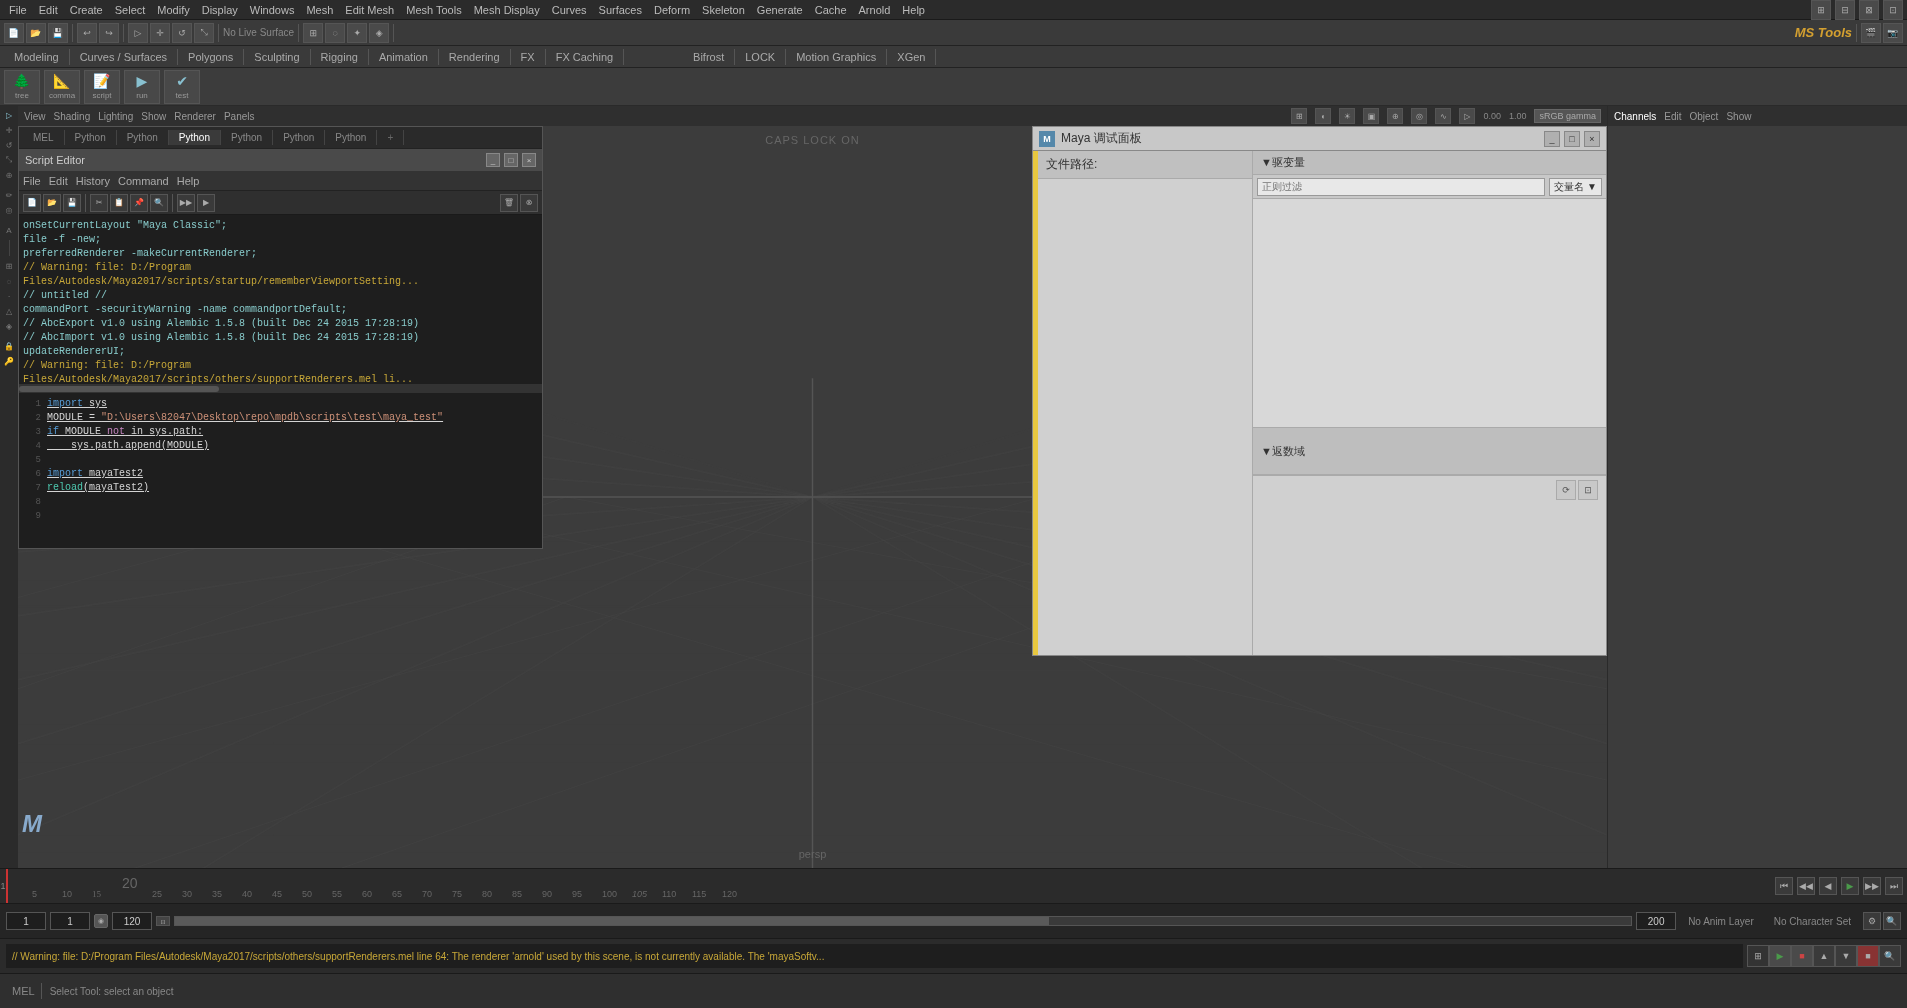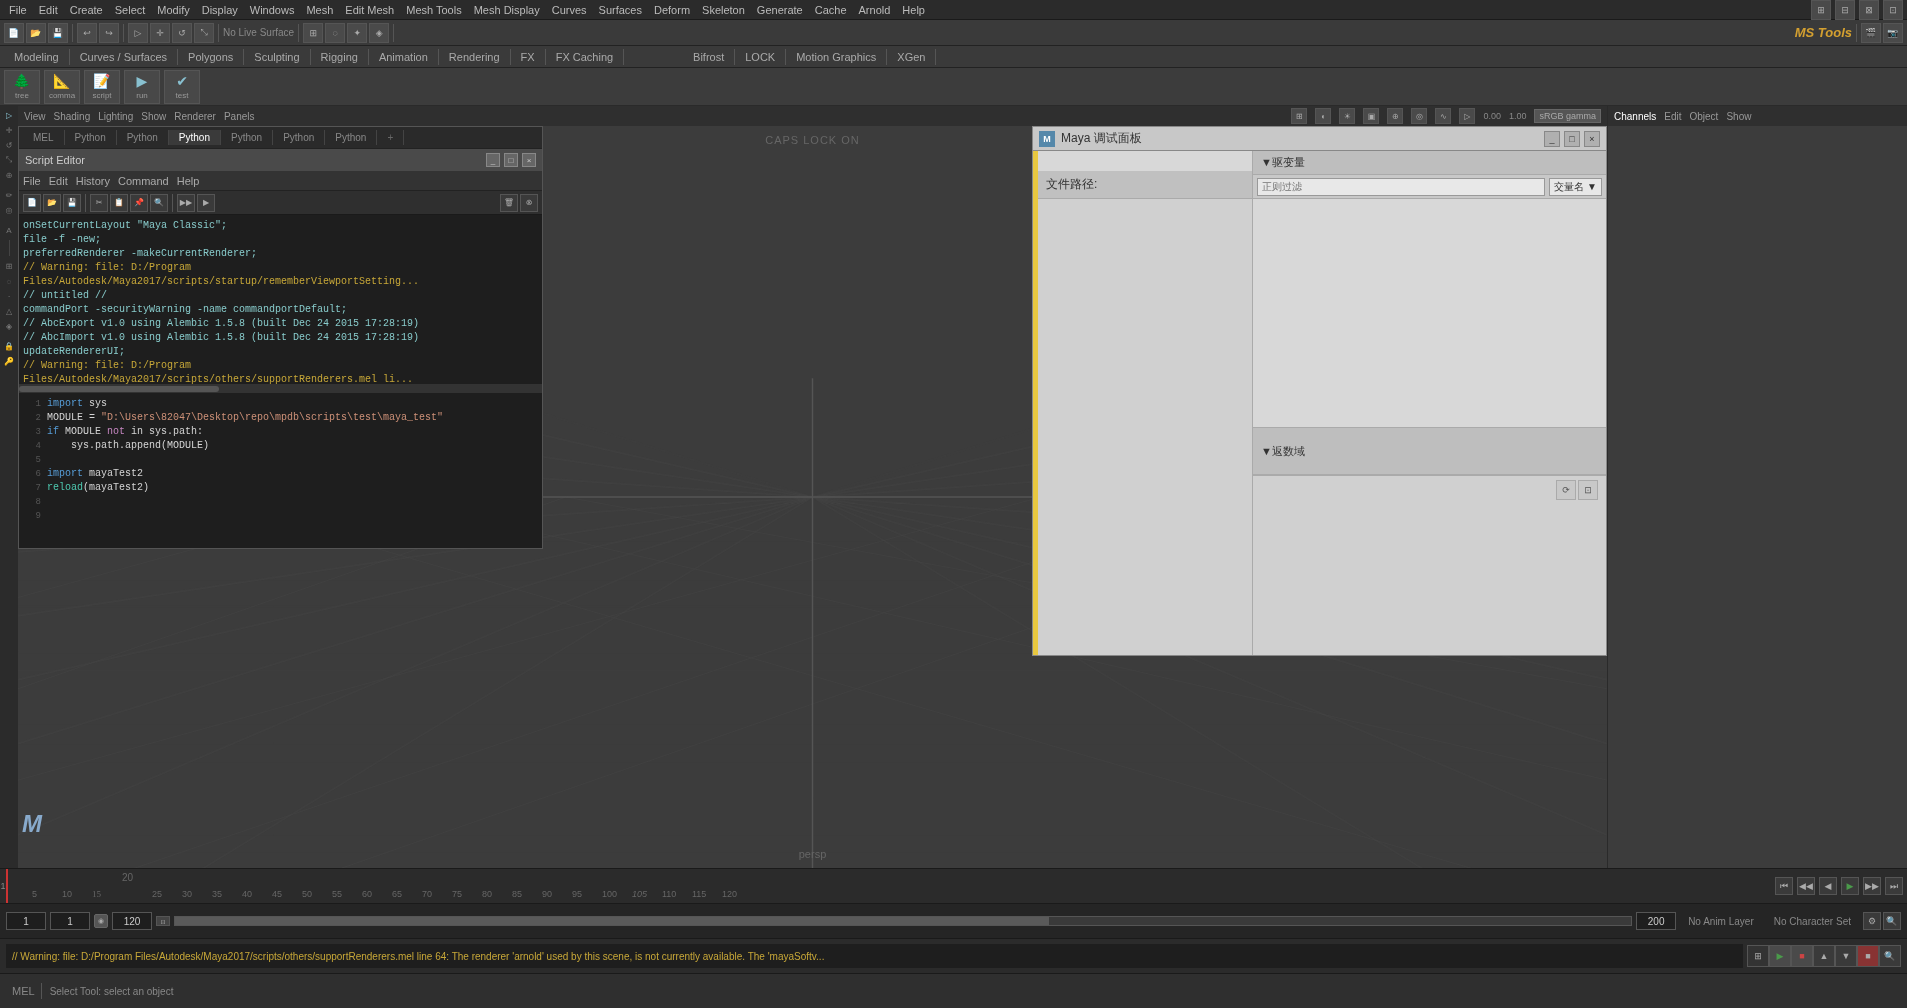--- a/index.html
+++ b/index.html
@@ -243,21 +243,21 @@
       line-height: 14px;
     }
     .line-num {
       color: #555;
       width: 18px;
       text-align: right;
       margin-right: 6px;
       flex-shrink: 0;
       font-size: 9px;
     }
-    .code-text { color: #d4d4d4; }
+    .code-text { color: #d4d4d4; text-decoration: underline; }
     .code-keyword { color: #569cd6; }
     .code-string { color: #ce9178; }
     .code-builtin { color: #4ec9b0; }
     .code-not { color: #c586c0; }
 
     .script-tabs-row {
       height: 22px;
       background: #2a2a2a;
       display: flex;
       align-items: center;
@@ -1006,21 +1006,21 @@
             </div>
             <div class="maya-debug-controls">
               <div class="maya-ctrl-btn">_</div>
               <div class="maya-ctrl-btn">□</div>
               <div class="maya-ctrl-btn">×</div>
             </div>
           </div>
           <div class="maya-debug-body">
             <div class="maya-left-panel" style="position:relative;">
               <div style="position:absolute; left:0; top:0; width:5px; height:100%; background:#e8c840;"></div>
-              <div class="maya-panel-header" style="margin-left:5px;margin-top:20px;">
+              <div class="maya-panel-header" style="margin-left:5px;">
                 <span>文件路径:</span>
               </div>
               <div class="maya-file-path-area" style="margin-left:5px; flex:1; background:#d0d0d0;">
               </div>
             </div>
             <div class="maya-right-panel">
               <div class="maya-section-header">
                 <span>▼驱变量</span>
               </div>
               <div class="maya-filter-row">
@@ -1067,21 +1067,21 @@
 
   </div>
 
   <div class="timeline-area">
     <div style="width:6px; padding:0 2px; font-size:9px; color:#888; display:flex; align-items:center; justify-content:center;">1</div>
     <div class="timeline-numbers" style="flex:1; position:relative; overflow:hidden;">
       <div class="timeline-red-bar"></div>
       <span style="position:absolute; left:26px; bottom:4px; font-size:9px; color:#666;">5</span>
       <span style="position:absolute; left:56px; bottom:4px; font-size:9px; color:#666;">10</span>
       <span style="position:absolute; left:86px; bottom:4px; font-size:9px; color:#666;font-family:Liberation Serif, serif;">15</span>
-      <span style="position:absolute; left:116px; bottom:20px; font-size:10px; color:#666;">20</span>
+      <span style="position:absolute; left:116px; bottom:12px; font-size:14px; color:#666;">20</span>
       <span style="position:absolute; left:146px; bottom:4px; font-size:9px; color:#666;">25</span>
       <span style="position:absolute; left:176px; bottom:4px; font-size:9px; color:#666;">30</span>
       <span style="position:absolute; left:206px; bottom:4px; font-size:9px; color:#666;">35</span>
       <span style="position:absolute; left:236px; bottom:4px; font-size:9px; color:#666;">40</span>
       <span style="position:absolute; left:266px; bottom:4px; font-size:9px; color:#666;">45</span>
       <span style="position:absolute; left:296px; bottom:4px; font-size:9px; color:#666;">50</span>
       <span style="position:absolute; left:326px; bottom:4px; font-size:9px; color:#666;">55</span>
       <span style="position:absolute; left:356px; bottom:4px; font-size:9px; color:#666;">60</span>
       <span style="position:absolute; left:386px; bottom:4px; font-size:9px; color:#666;">65</span>
       <span style="position:absolute; left:416px; bottom:4px; font-size:9px; color:#666;">70</span>

